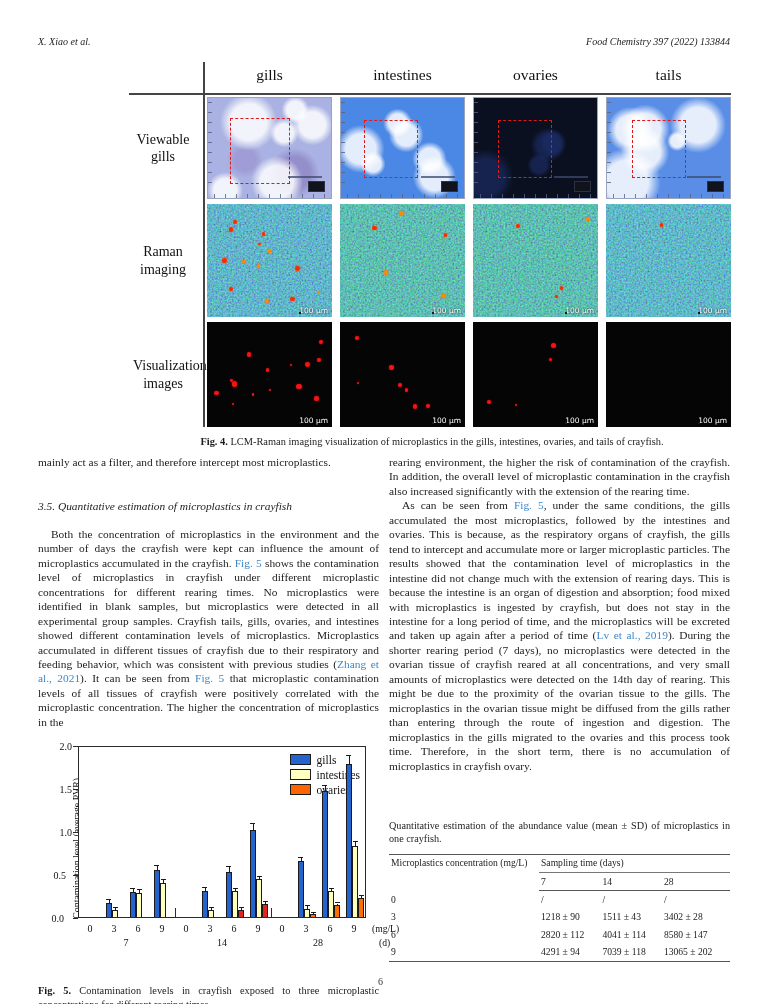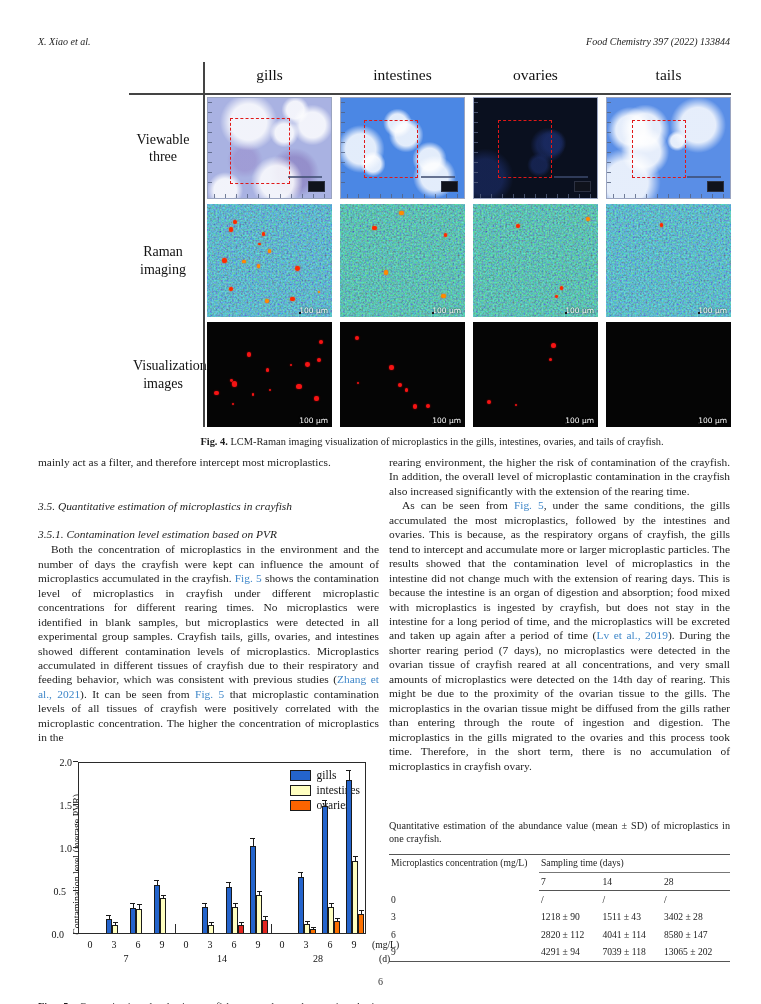--- a/index.html
+++ b/index.html
@@ -104,21 +104,21 @@
 
   <div class="fig4">
     <div class="fig4-grid" id="fig4-grid">
       <div class="fig4-vline"></div>
       <div class="fig4-hline"></div>
     <div></div>
         <div class="f4colhead">gills</div>
         <div class="f4colhead">intestines</div>
         <div class="f4colhead">ovaries</div>
         <div class="f4colhead">tails</div>
-        <div class="f4rowlab">Viewable three</div>
+        <div class="f4rowlab">Viewable gills</div>
         <div class="tile viewable" style="background: radial-gradient(circle at 14% 92%, rgba(255, 255, 255, 0.847) 0px, rgba(255, 255, 255, 0.847) 8%, transparent 12.8%), radial-gradient(circle at 85% 27%, rgba(255, 255, 255, 0.847) 0px, rgba(255, 255, 255, 0.847) 10%, transparent 16%), radial-gradient(circle at 62% 35%, rgba(255, 255, 255, 0.847) 0px, rgba(255, 255, 255, 0.847) 9%, transparent 14.4%), radial-gradient(circle at 56% 84%, rgba(255, 255, 255, 0.847) 0px, rgba(255, 255, 255, 0.847) 15%, transparent 24%), radial-gradient(circle at 33% 24%, rgba(255, 255, 255, 0.847) 0px, rgba(255, 255, 255, 0.847) 16%, transparent 25.6%), radial-gradient(circle at 71% 12%, rgba(255, 255, 255, 0.847) 0px, rgba(255, 255, 255, 0.847) 7%, transparent 11.2%), radial-gradient(circle at 70% 75%, rgba(143, 134, 197, 0.8) 0px, rgba(143, 134, 197, 0.8) 14%, transparent 22%), radial-gradient(circle at 30% 62%, rgba(155, 146, 207, 0.667) 0px, rgba(155, 146, 207, 0.667) 10%, transparent 17%), rgb(169, 178, 226);">
           <div class="dashbox" style="left: 22px; top: 20px; width: 60px; height: 66px;"></div>
           <div class="scaleline-s"></div>
           <div class="scalechip"></div>
         </div>
         <div class="tile viewable" style="background: radial-gradient(circle at 76% 79%, rgba(255, 255, 255, 0.847) 0px, rgba(255, 255, 255, 0.847) 11%, transparent 17.6%), radial-gradient(circle at 72% 61%, rgba(255, 255, 255, 0.847) 0px, rgba(255, 255, 255, 0.847) 10%, transparent 16%), radial-gradient(circle at 16% 51%, rgba(255, 255, 255, 0.847) 0px, rgba(255, 255, 255, 0.847) 13%, transparent 20.8%), radial-gradient(circle at 53% 37%, rgba(255, 255, 255, 0.847) 0px, rgba(255, 255, 255, 0.847) 12%, transparent 19.2%), radial-gradient(circle at 26% 66%, rgba(255, 255, 255, 0.847) 0px, rgba(255, 255, 255, 0.847) 7%, transparent 11.2%), radial-gradient(circle at 46% 25%, rgba(255, 255, 255, 0.847) 0px, rgba(255, 255, 255, 0.847) 9%, transparent 14.4%), rgb(75, 135, 228);">
           <div class="dashbox" style="left: 23px; top: 22px; width: 54px; height: 58px;"></div>
           <div class="scaleline-s"></div>
           <div class="scalechip"></div>
         </div>
@@ -228,21 +228,20 @@
       <b>Fig. 4.</b>
       <span> </span>
       <span>LCM-Raman imaging visualization of microplastics in the gills, intestines, ovaries, and tails of crayfish.</span>
     </div>
   </div>
 
   <div class="col col-left">
     <div id="left-paras">
         <p class="plain"><span>mainly act as a filter, and therefore intercept most microplastics.</span></p>
         <p class="h1"><span>3.5. Quantitative estimation of microplastics in crayfish</span></p>
-        <p class="h2"><span>3.5.1. Contamination level estimation based on PVR</span></p>
         <p class="indent"><span>Both the concentration of microplastics in the environment and the number of days the crayfish were kept can influence the amount of microplastics accumulated in the crayfish. </span><span class="ref-link">Fig. 5</span><span> shows the contamination level of microplastics in crayfish under different microplastic concentrations for different rearing times. No microplastics were identified in blank samples, but microplastics were detected in all experimental group samples. Crayfish tails, gills, ovaries, and intestines showed different contamination levels of microplastics. Microplastics accumulated in different tissues of crayfish due to their respiratory and feeding behavior, which was consistent with previous studies (</span><span class="ref-link">Zhang et al., 2021</span><span>). It can be seen from </span><span class="ref-link">Fig. 5</span><span> that microplastic contamination levels of all tissues of crayfish were positively correlated with the microplastic concentration. The higher the concentration of microplastics in the</span></p>
       </div>
 
     <div class="fig5">
       <div class="ylab">Contamination level (average PVR)</div>
       <div class="fig5-plot" id="fig5-plot">
         <div class="legend" id="fig5-legend">
             <div class="legend-row">
               <div class="legend-sw" style="background: rgb(36, 100, 204);"></div>
               <div class="legend-tx">gills</div>

